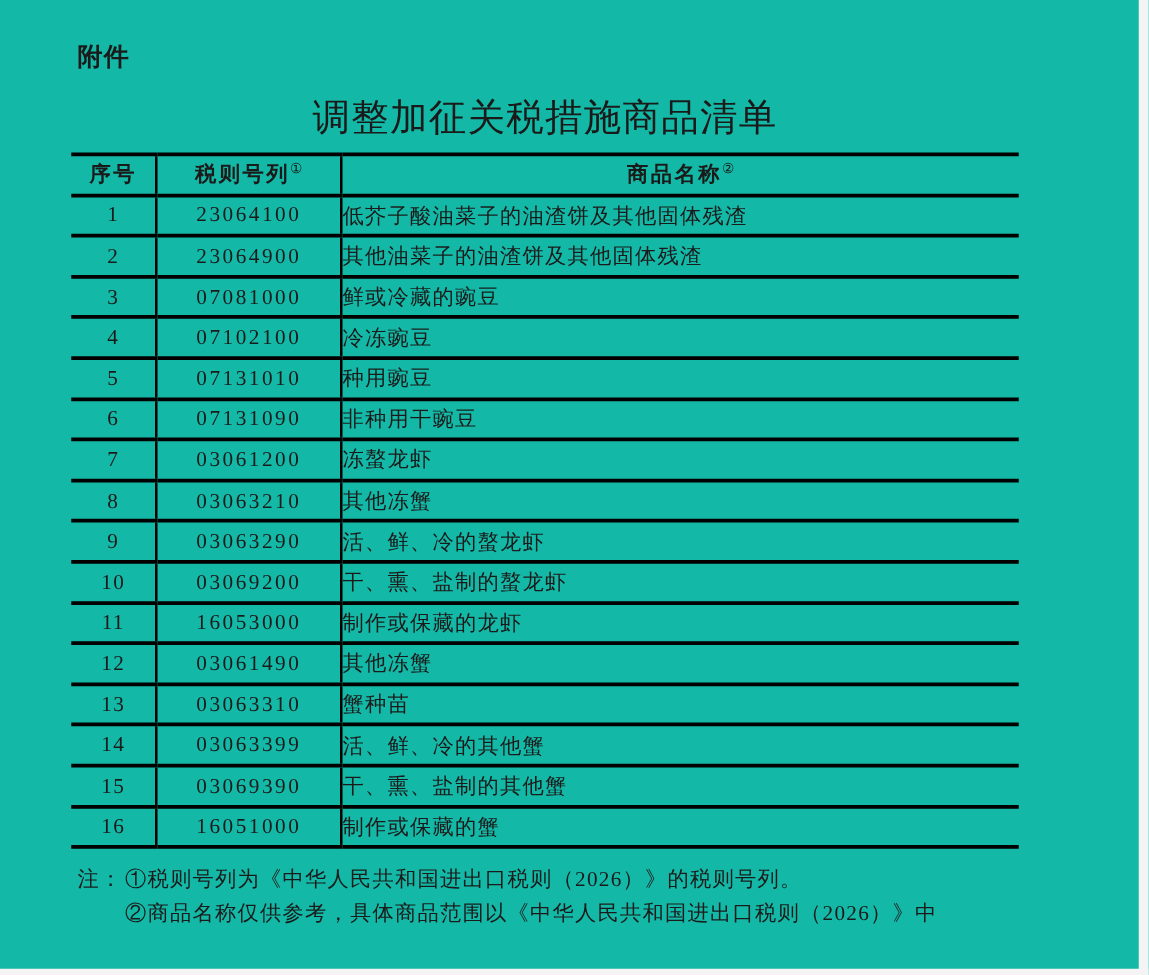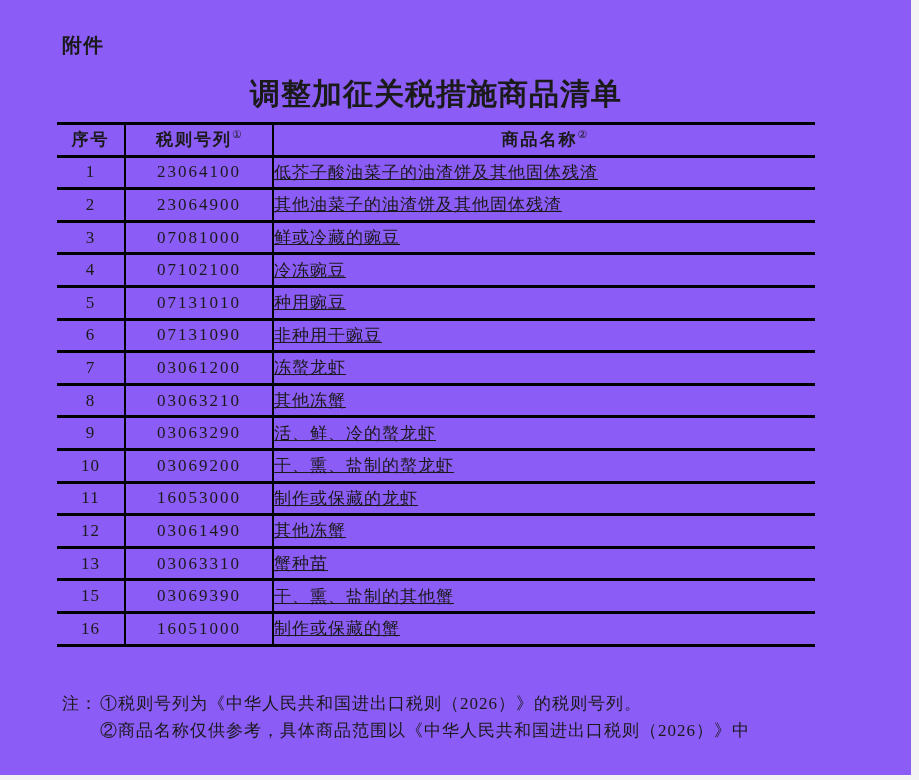--- a/index.html
+++ b/index.html
@@ -4,21 +4,21 @@
 <style>
   html, body {
     margin: 0;
     padding: 0;
     background: #ffffff;
   }
   .page {
     position: relative;
     width: 919px;
     height: 780px;
-    background: #8b5cf6;
+    background: #14b8a6;
     overflow: hidden;
     color: #1a1a1a;
     font-family: "Liberation Serif", "DejaVu Serif", serif;
   }
   .attachment {
     position: absolute;
     left: 62px;
     top: 32px;
     font-family: "Liberation Sans", "DejaVu Sans", sans-serif;
     font-weight: 700;
@@ -26,21 +26,21 @@
     letter-spacing: 1px;
   }
   .title {
     position: absolute;
     left: 57px;
     top: 74px;
     width: 758px;
     margin: 0;
     text-align: center;
     font-family: "Liberation Sans", "DejaVu Sans", sans-serif;
-    font-weight: 700;
+    font-weight: 400;
     font-size: 30px;
     letter-spacing: 1px;
   }
   table.tariff {
     position: absolute;
     left: 57px;
     top: 122px;
     width: 758px;
     border-collapse: collapse;
     table-layout: fixed;
@@ -84,21 +84,20 @@
   }
   td.col-code {
     text-align: center;
     letter-spacing: 2px;
     margin-left: 42px;
   }
   td.col-name {
     text-align: left;
     padding-left: 8px;
     letter-spacing: 1px;
-    text-decoration: underline;
   }
   .notes {
     position: absolute;
     left: 62px;
     top: 691px;
     width: 800px;
     font-size: 17px;
     line-height: 26.5px;
     letter-spacing: 1px;
   }
@@ -219,20 +218,25 @@
       <td class="col-code">03061490</td>
       <td class="col-name">其他冻蟹</td>
     </tr>
 
     <tr>
       <td class="col-no">13</td>
       <td class="col-code">03063310</td>
       <td class="col-name">蟹种苗</td>
     </tr>
 
+    <tr>
+      <td class="col-no">14</td>
+      <td class="col-code">03063399</td>
+      <td class="col-name">活、鲜、冷的其他蟹</td>
+    </tr>
 
     <tr>
       <td class="col-no">15</td>
       <td class="col-code">03069390</td>
       <td class="col-name">干、熏、盐制的其他蟹</td>
     </tr>
 
     <tr>
       <td class="col-no">16</td>
       <td class="col-code">16051000</td>

